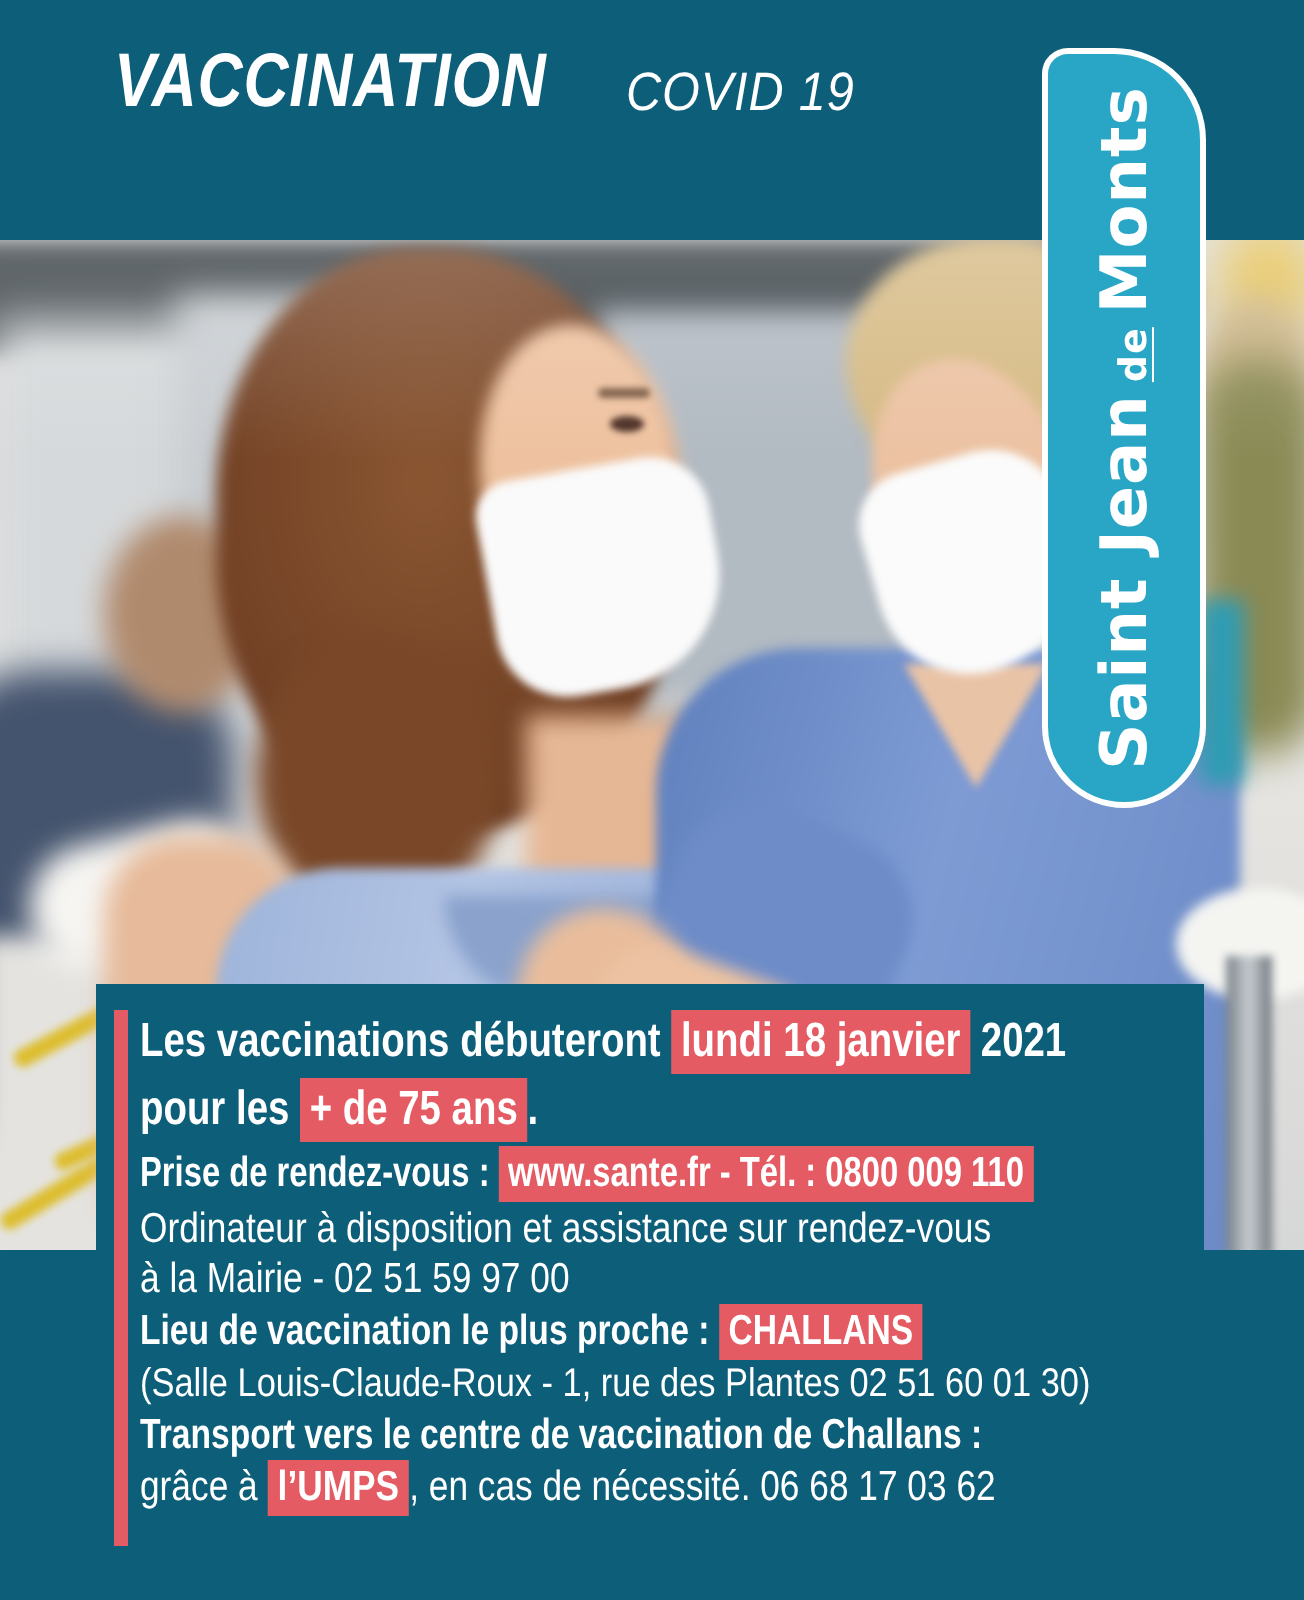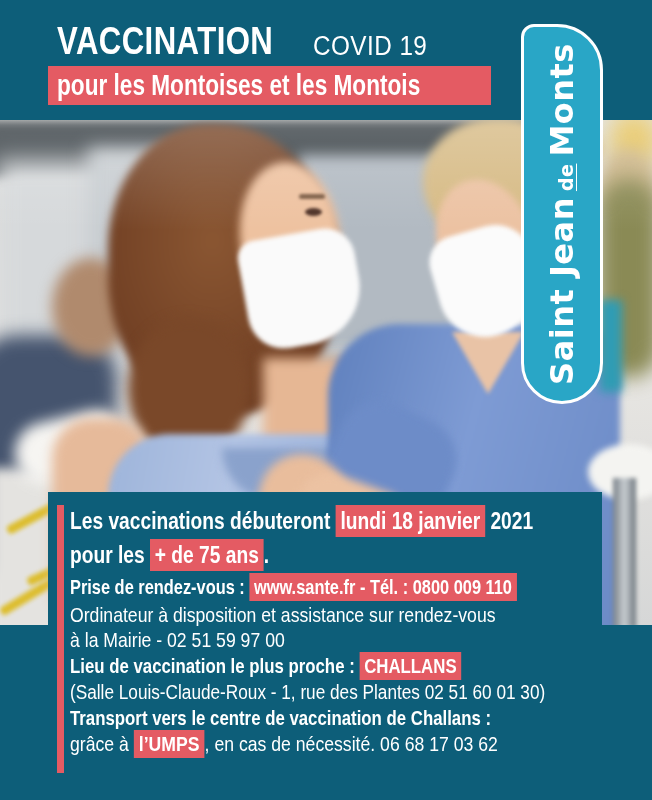--- a/index.html
+++ b/index.html
@@ -56,21 +56,21 @@
   .glove1{left:250px;top:386px;width:96px;height:82px;background:rgba(252,252,255,.65);border-radius:45%;transform:rotate(-15deg);filter:blur(4px);}
   .glove2{left:298px;top:438px;width:92px;height:72px;background:rgba(250,250,253,.6);border-radius:45%;filter:blur(5px);}
   .r-yellow{left:608px;top:-12px;width:52px;height:62px;background:#e6c35a;border-radius:50%;filter:blur(12px);}
   .r-head{left:600px;top:28px;width:56px;height:72px;background:#cbb486;border-radius:50%;filter:blur(8px);}
   .r-person{left:598px;top:58px;width:62px;height:200px;background:#8a8a55;border-radius:32px;filter:blur(10px);}
   .r-teal{left:600px;top:180px;width:22px;height:92px;background:#2f9cb4;filter:blur(5px);}
   .r-table{left:588px;top:324px;width:82px;height:56px;background:#f4f4f1;border-radius:50%;filter:blur(3px);}
   .r-pole{left:613px;top:358px;width:23px;height:150px;background:linear-gradient(90deg,#777f86,#c9ced2,#6d757c);filter:blur(2px);}
   .wash{left:0;top:0;width:652px;height:110px;background:linear-gradient(180deg,rgba(255,255,255,.22),rgba(255,255,255,0));}
   
-  .header{position:absolute;left:0;top:0;width:652px;height:120px;z-index:3;}
+  .header{position:absolute;left:0;top:0;width:652px;height:120px;z-index:3;font-style:italic;}
   .title{position:absolute;left:57px;top:20px;font-size:38px;font-weight:bold;color:#fff;
     white-space:nowrap;transform:scaleX(.82);transform-origin:left top;letter-spacing:.5px;}
   .subtitle{position:absolute;left:313px;top:31px;font-size:27px;color:#fff;white-space:nowrap;
     transform:scaleX(.9);transform-origin:left top;letter-spacing:.5px;}
   .red-band{position:absolute;left:48px;top:66px;width:443px;height:39px;background:#e45b63;display:flex;align-items:center;}
   .red-band span{margin-left:9px;font-size:29px;font-weight:bold;color:#fff;white-space:nowrap;
     transform:scaleX(.78);transform-origin:left center;}
   
   .pill{position:absolute;left:521px;top:24px;width:82px;height:380px;z-index:4;
     background:#29a6c6;border:3px solid #fff;box-sizing:border-box;
@@ -139,23 +139,20 @@
     <div class="ph r-person"></div>
     <div class="ph r-teal"></div>
     <div class="ph r-table"></div>
     <div class="ph r-pole"></div>
     <div class="ph wash"></div>
   </div>
 
   <div class="header">
     <div class="title">VACCINATION</div>
     <div class="subtitle">COVID 19</div>
-    <div class="red-band">
-      <span>pour les Montoises et les Montois</span>
-    </div>
   </div>
 
   <div class="pill">
     <div class="pill-text"><span>Saint Jean</span><span class="de">de</span><span class="mo">Monts</span></div>
   </div>
 
   <div class="panel">
     <div class="redbar"></div>
     <div class="lines">
       <p class="l1"><span>Les vaccinations débuteront </span><span class="hl">lundi 18 janvier</span><span> 2021</span></p>

